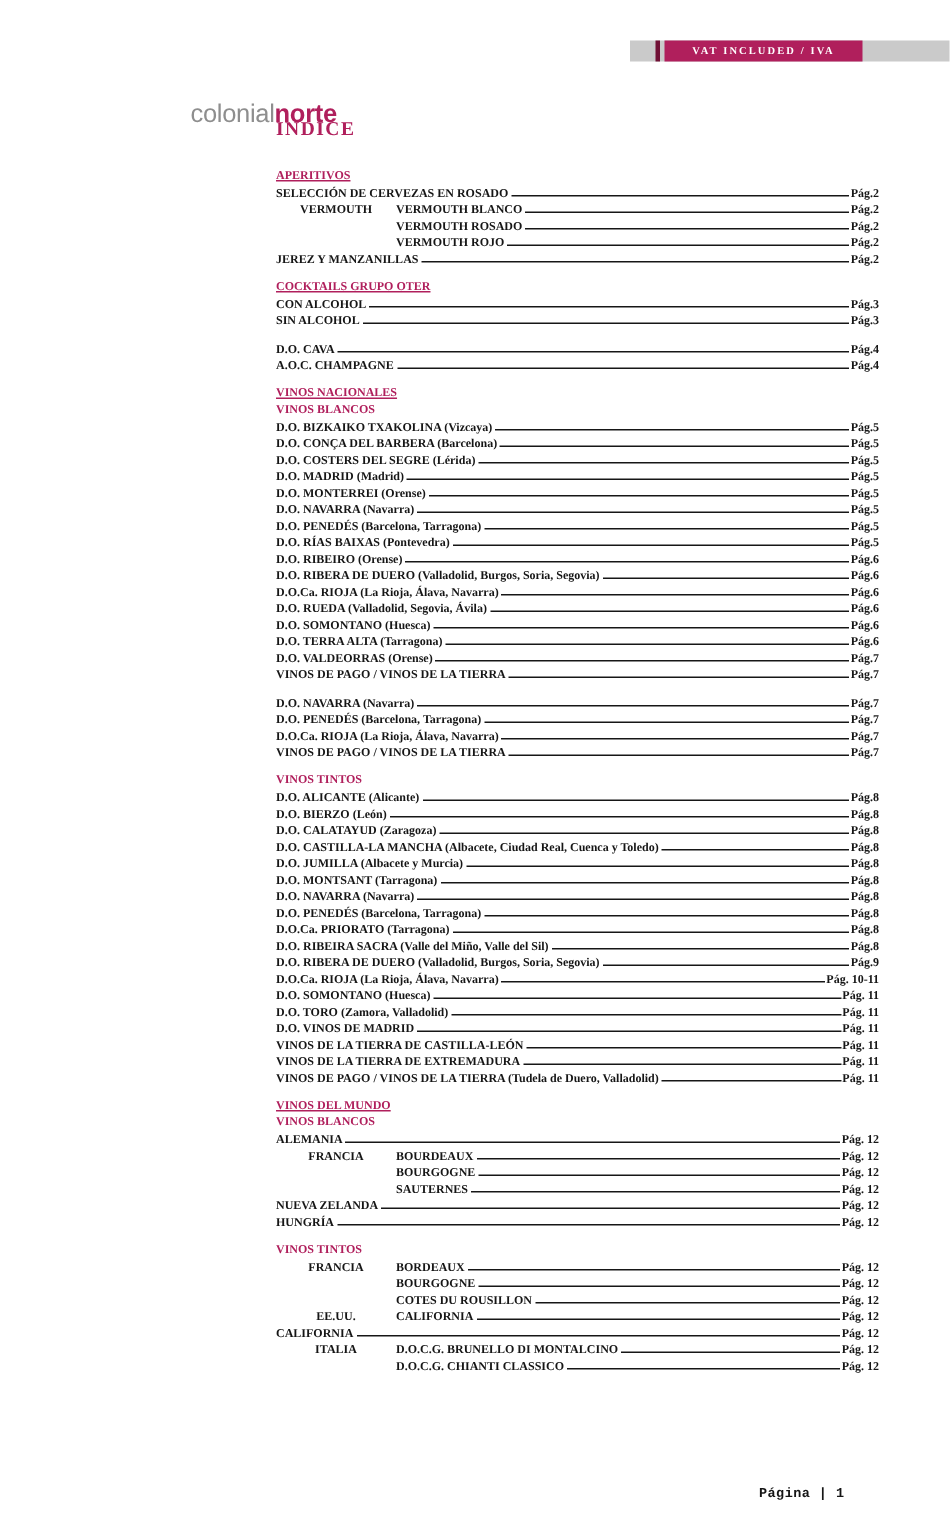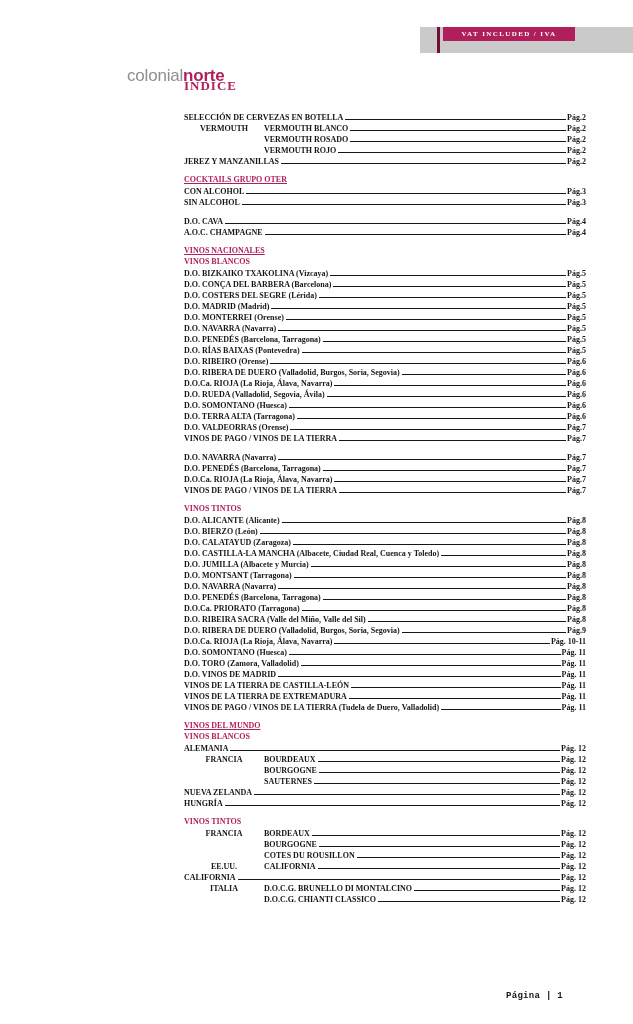--- a/index.html
+++ b/index.html
@@ -5,21 +5,21 @@
   html,body{margin:0;padding:0;}
   body{
     width:633px;height:1024px;background:#ffffff;
     font-family:"Liberation Serif", serif;
     color:var(--text,#161616);
     position:relative;overflow:hidden;
   }
   .page{position:absolute;inset:0;background:#fff;}
 
   
-  .vat-bar{position:absolute;top:27px;left:420px;right:0;height:26px;background:var(--banner-gray,#CACACA);}
+  .vat-bar{position:absolute;top:27px;left:420px;right:0;height:14px;background:var(--banner-gray,#CACACA);}
   .vat-sep{position:absolute;left:17px;top:0;bottom:0;width:3px;background:var(--banner-sep,#701035);}
   .vat-pill{
     position:absolute;left:23px;top:0;width:132px;height:14px;
     background:var(--accent,#B01F5C);color:#fff;
     font-size:7px;font-weight:bold;letter-spacing:1.4px;
     text-align:center;line-height:14px;white-space:nowrap;
     font-family:"Liberation Serif", serif;
   }
 
   
@@ -61,22 +61,23 @@
     <div class="vat-sep"></div>
     <div class="vat-pill">VAT INCLUDED / IVA</div>
   </div>
 
   <div class="logo"><span class="logo-a">colonial</span><span class="logo-b">norte</span></div>
 
   <h1 class="title">INDICE</h1>
 
   <div class="toc" id="toc">
       <div class="sec">
-        <div class="row">
-          <span class="lbl">SELECCIÓN DE CERVEZAS EN BOTELLA</span>
+        <div class="head u">APERITIVOS</div>
+        <div class="row">
+          <span class="lbl">SELECCIÓN DE CERVEZAS EN ROSADO</span>
           <span class="fill"></span>
           <span class="pg">Pág.2</span>
         </div>
         <div class="row">
           <span class="c1">VERMOUTH</span>
           <span class="lbl">VERMOUTH BLANCO</span>
           <span class="fill"></span>
           <span class="pg">Pág.2</span>
         </div>
         <div class="row">

